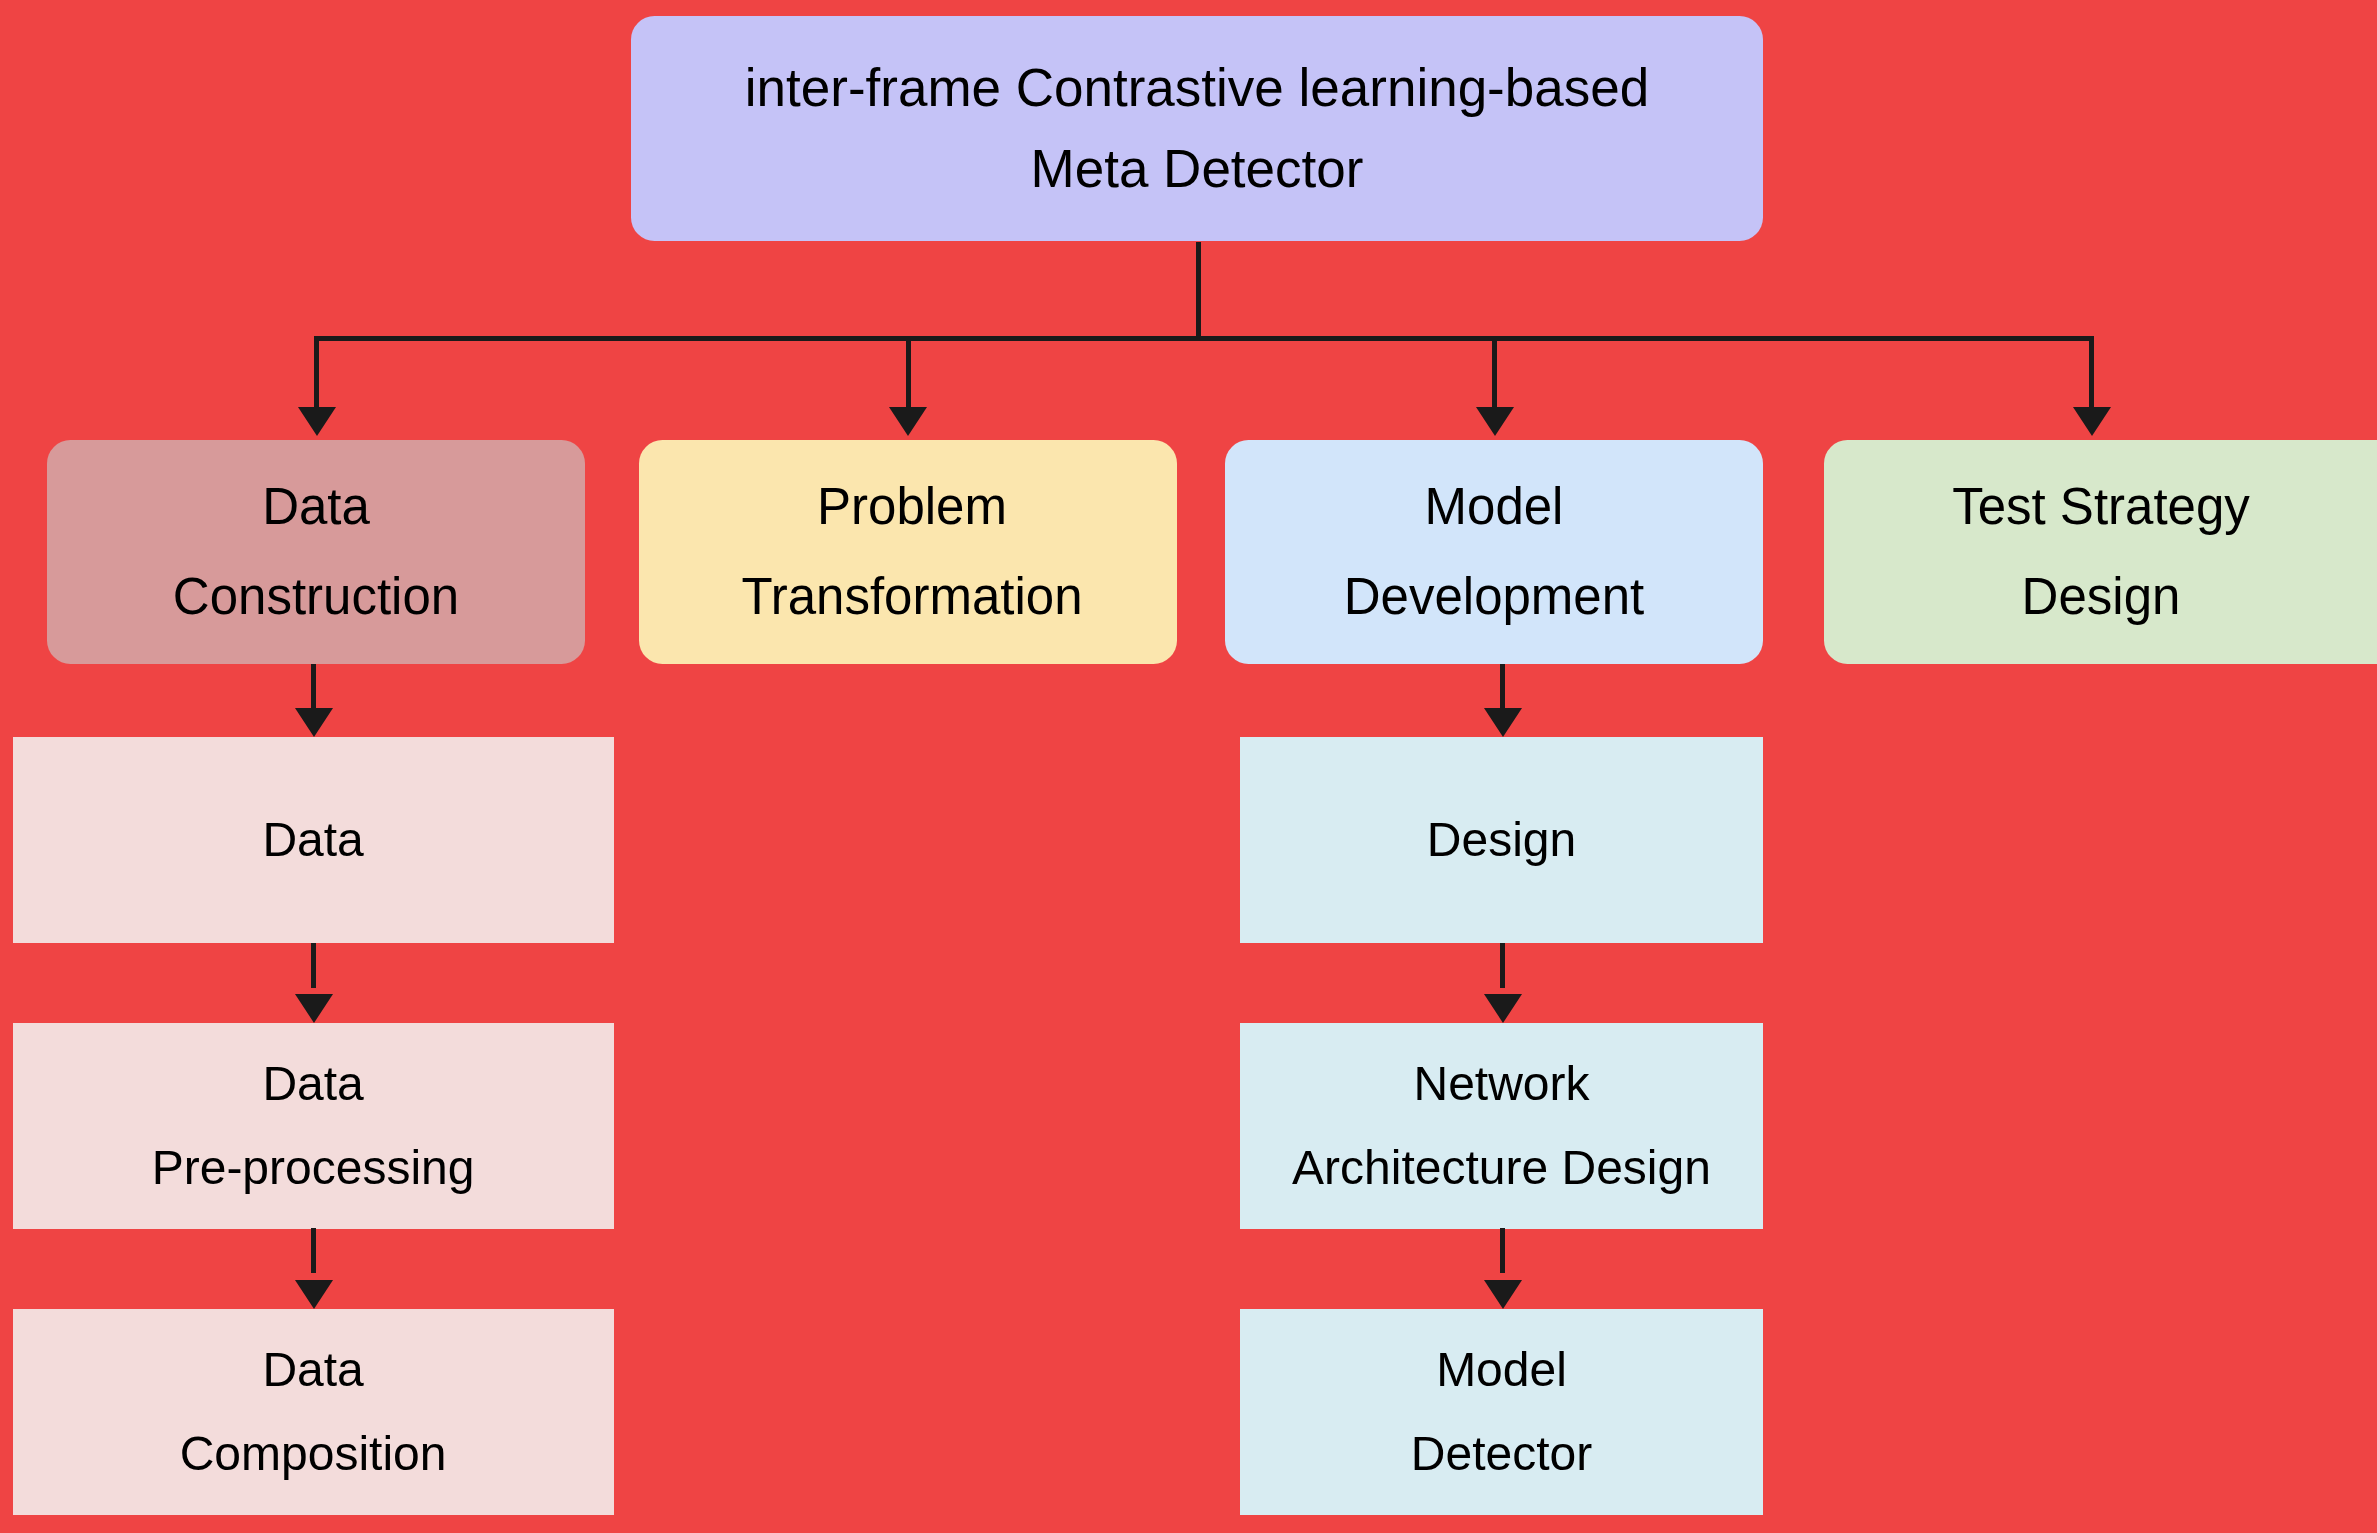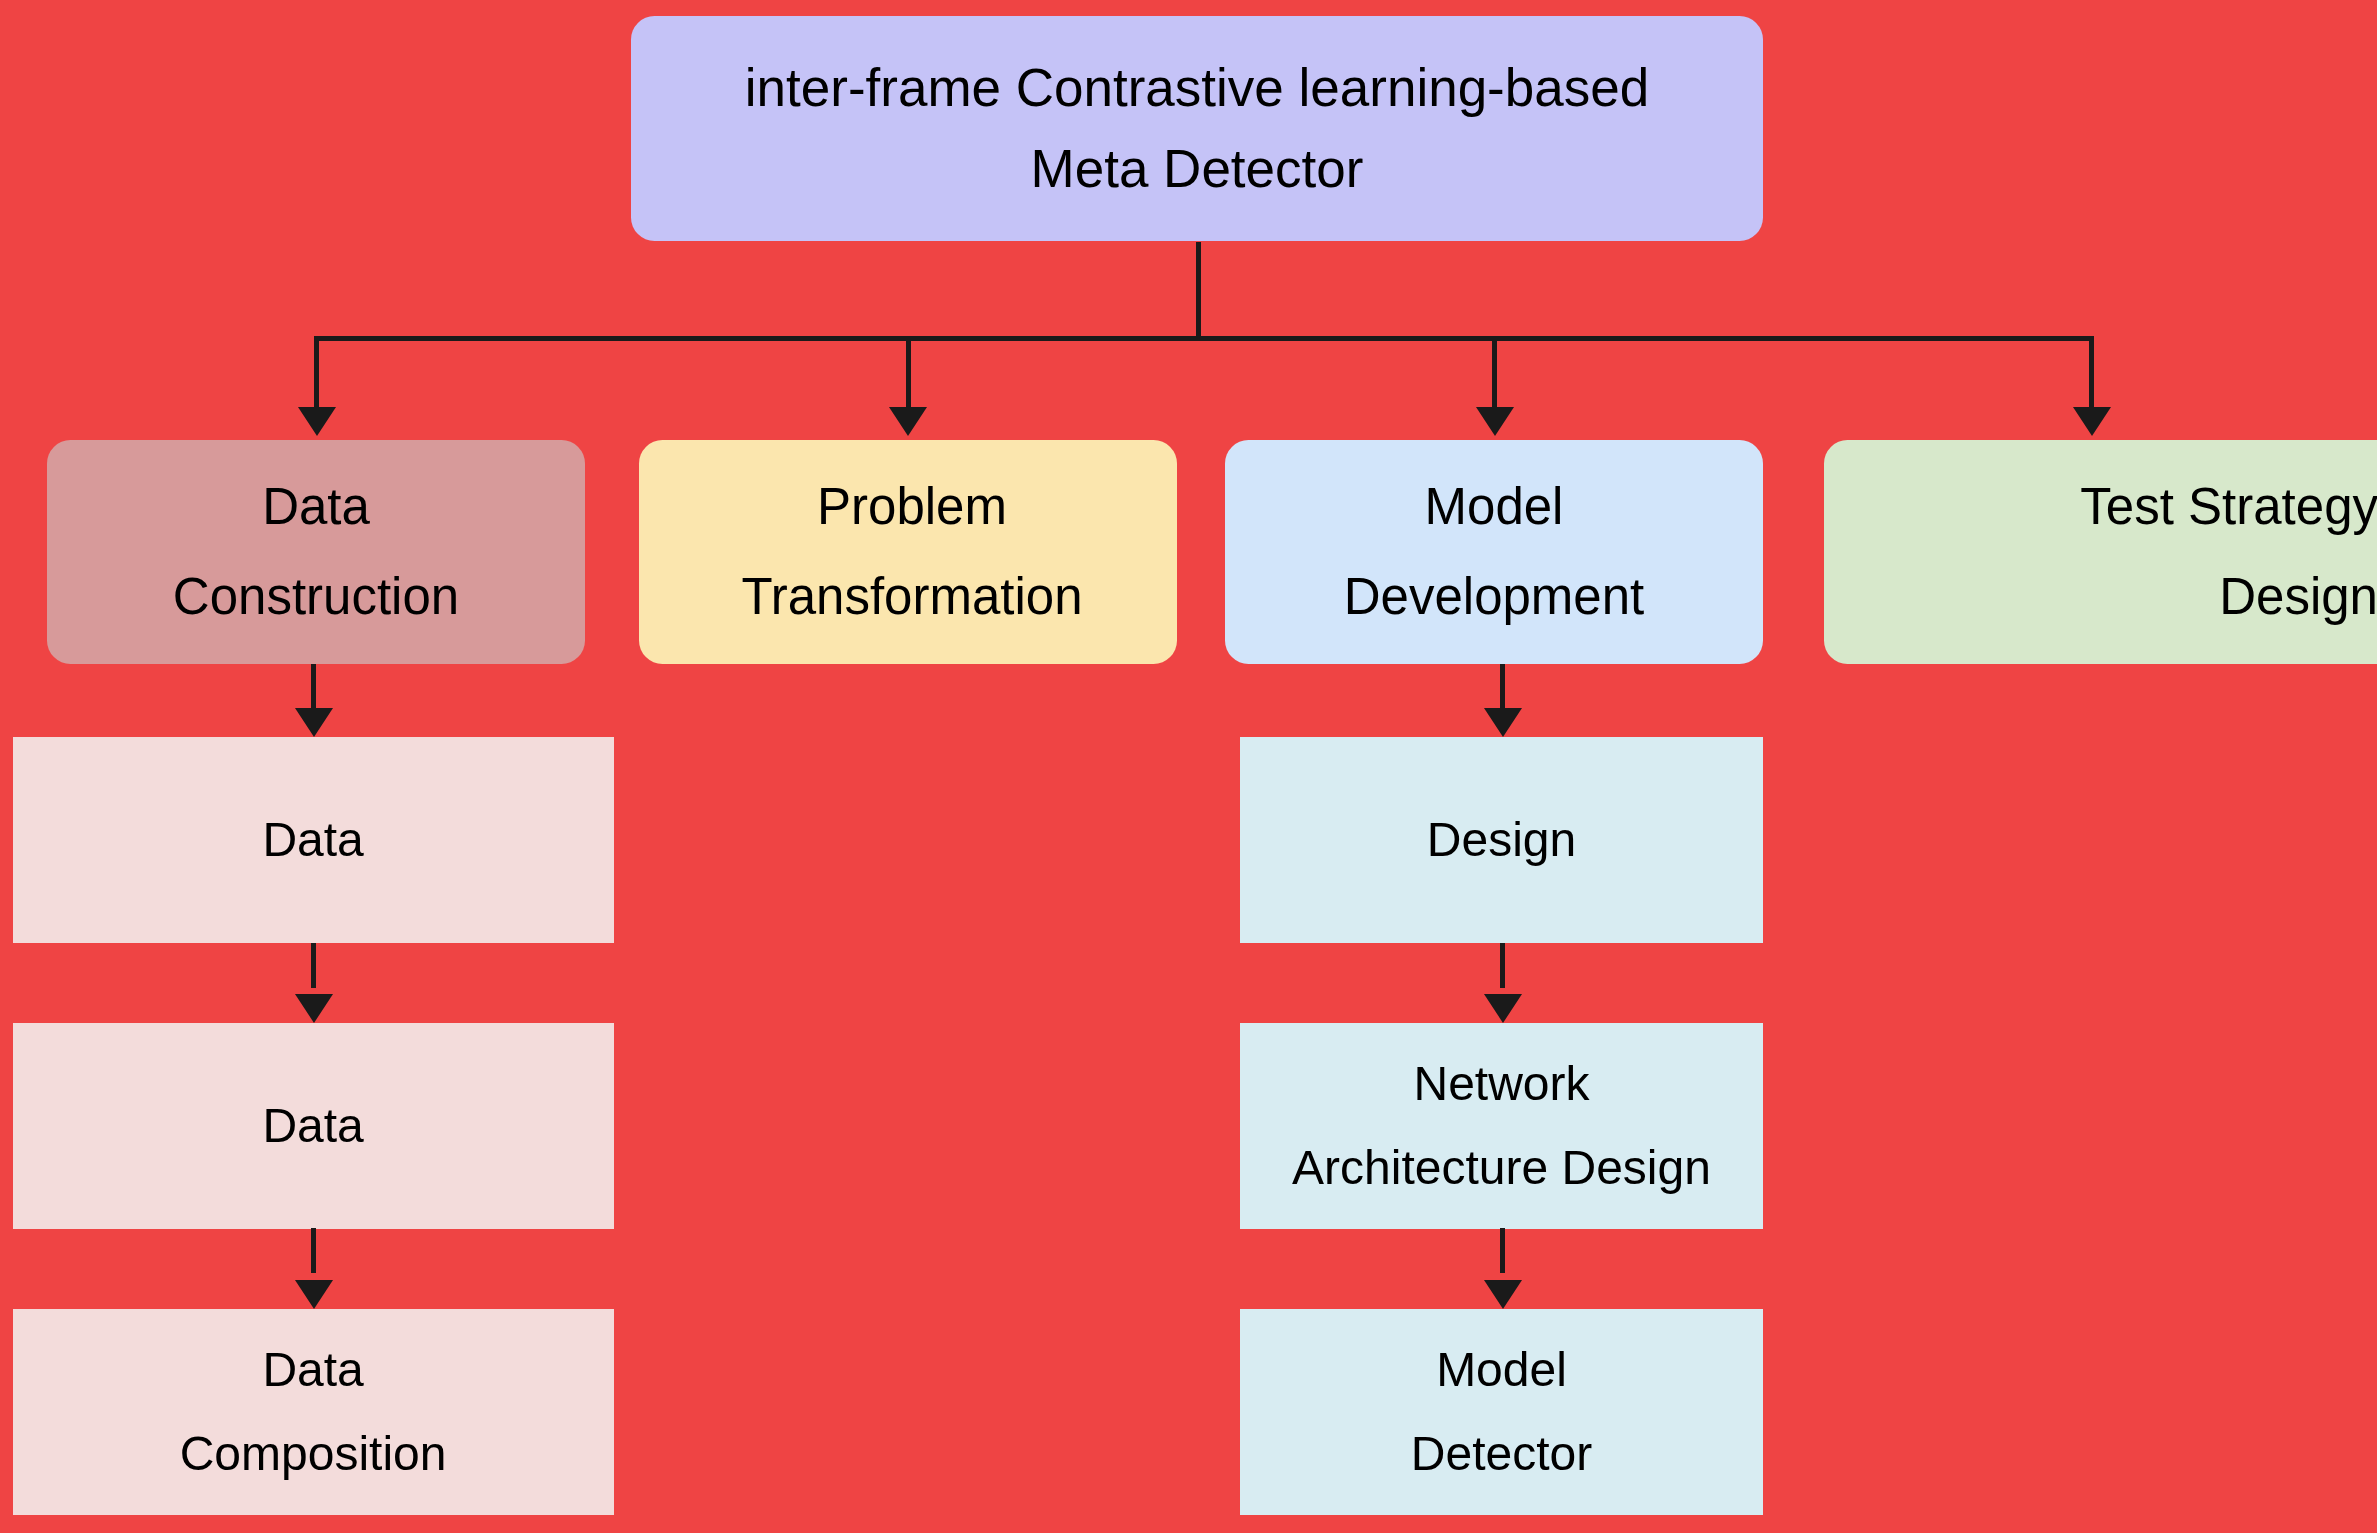--- a/index.html
+++ b/index.html
@@ -73,21 +73,20 @@
     left: 1225px;
     width: 538px;
     background: #d2e5fa;
   }
   .node-test-strategy-design {
     left: 1824px;
     width: 554px;
     background: #d7e8cb;
     border-top-right-radius: 0;
     border-bottom-right-radius: 0;
-    align-items: flex-end;
   }
 
   
   .node-l3 {
     border-radius: 0;
     font-size: 48px;
     height: 206px;
   }
   .node-l3 .line + .line { margin-top: 14.4px; }
 
@@ -209,20 +208,21 @@
 
     <div class="node node-l3 row-a">
       <span class="line">Data</span>
     </div>
 
     <div class="conn v-line chain chain-left chain-2"></div>
     <div class="arrow-head chain-left-head chain-2-head"></div>
 
     <div class="node node-l3 row-b">
       <span class="line">Data</span>
+      <span class="line">Pre-processing</span>
     </div>
 
     <div class="conn v-line chain chain-left chain-3"></div>
     <div class="arrow-head chain-left-head chain-3-head"></div>
 
     <div class="node node-l3 row-c">
       <span class="line">Data</span>
       <span class="line">Composition</span>
     </div>
 

